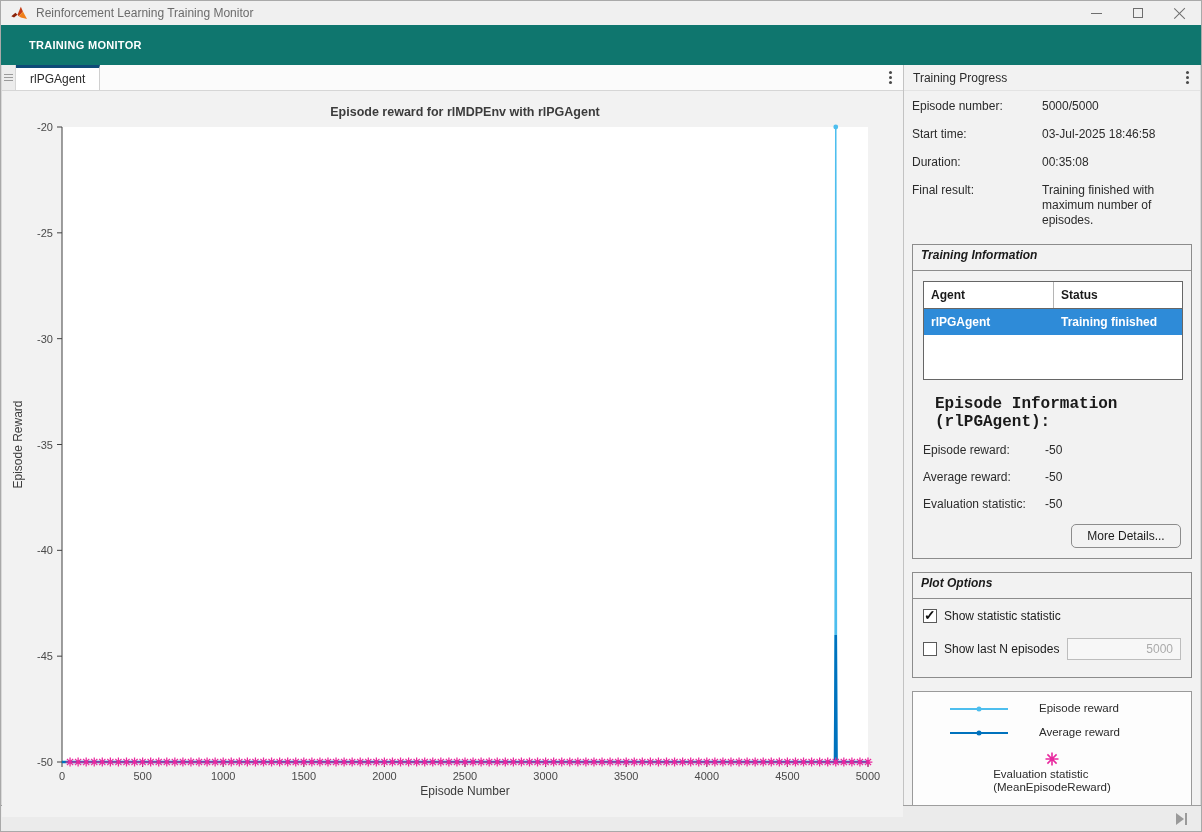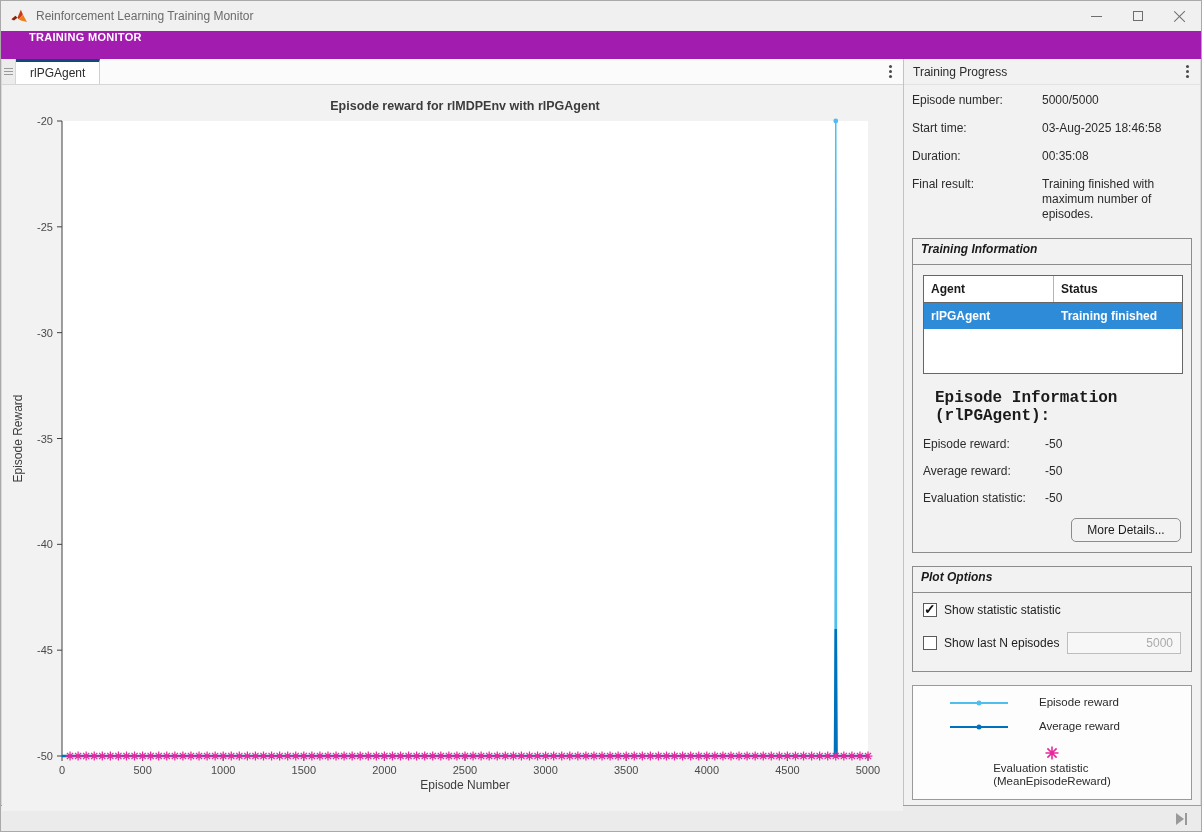--- a/index.html
+++ b/index.html
@@ -1,33 +1,33 @@
 <!DOCTYPE html>
 <html><head>
 <meta charset="utf-8">
 <style>
   * { margin:0; padding:0; box-sizing:border-box; }
   html,body { width:1202px; height:832px; font-family:"Liberation Sans", sans-serif; background:#fff; overflow:hidden; }
   .window { width:1202px; height:832px; display:flex; flex-direction:column; border:1px solid #a9a9a9; background:#f0f0f0; }
 
   
-  .titlebar { height:30px; background:#f0f0f0; display:flex; align-items:center; flex:0 0 auto; }
+  .titlebar { height:24px; background:#f0f0f0; display:flex; align-items:center; flex:0 0 auto; }
   .app-icon { width:17px; height:15px; margin-left:10px; margin-right:8px; }
   .title-text { font-size:12px; color:#6b6b6b; flex:1; }
   .win-controls { display:flex; height:100%; }
   .win-btn { width:42px; height:100%; display:flex; align-items:center; justify-content:center; cursor:default; }
   .ic-min { width:11px; height:1px; background:#6e6e6e; }
   .ic-max { width:10px; height:10px; border:1px solid #6e6e6e; }
   .ic-close { position:relative; width:12px; height:12px; }
   .ic-close::before,.ic-close::after { content:""; position:absolute; left:5px; top:-1px; width:1.4px; height:15px; background:#6e6e6e; }
   .ic-close::before { transform:rotate(45deg); }
   .ic-close::after { transform:rotate(-45deg); }
 
   
-  .ribbon { height:28px; background:#a21caf; display:flex; flex:0 0 auto; }
+  .ribbon { height:40px; background:#0f766e; display:flex; align-items:center; flex:0 0 auto; }
   .ribbon-label { color:#fff; font-size:11px; font-weight:bold; letter-spacing:.3px; margin-left:28px; }
 
   
   .main { flex:1 1 auto; display:flex; min-height:0; }
   .document { width:902px; display:flex; flex-direction:column; background:#f2f2f2; border-left:1px solid #d9d9d9; }
   .tabstrip { height:26px; background:#fbfbfb; border-bottom:1px solid #d6d6d6; display:flex; align-items:stretch; flex:0 0 auto; }
   .tab-grip { width:14px; background:#ececec; border-right:1px solid #d6d6d6; display:flex; align-items:center; justify-content:center; }
   .grip-lines { width:9px; height:1px; background:#9a9a9a; box-shadow:0 3px 0 #9a9a9a, 0 6px 0 #9a9a9a; margin-top:-6px; }
   .tab { min-width:82px; padding:0 14px; background:#fff; border-top:3px solid #0d4a77; border-right:1px solid #d0d0d0; display:flex; align-items:center; justify-content:center; font-size:12px; color:#2b2b2b; }
   .tabstrip-fill { flex:1; }
@@ -196,21 +196,21 @@
 
       <div class="panel-body">
 
 
         <div class="field-row">
           <span class="field-label">Episode number:</span>
           <span class="field-value">5000/5000</span>
         </div>
         <div class="field-row">
           <span class="field-label">Start time:</span>
-          <span class="field-value">03-Aug-2025 18:46:58</span>
+          <span class="field-value">03-Jul-2025 18:46:58</span>
         </div>
         <div class="field-row">
           <span class="field-label">Duration:</span>
           <span class="field-value">00:35:08</span>
         </div>
         <div class="field-row" style="margin-bottom:16px;">
           <span class="field-label">Final result:</span>
           <span class="field-value">Training finished with maximum number of episodes.</span>
         </div>
 

